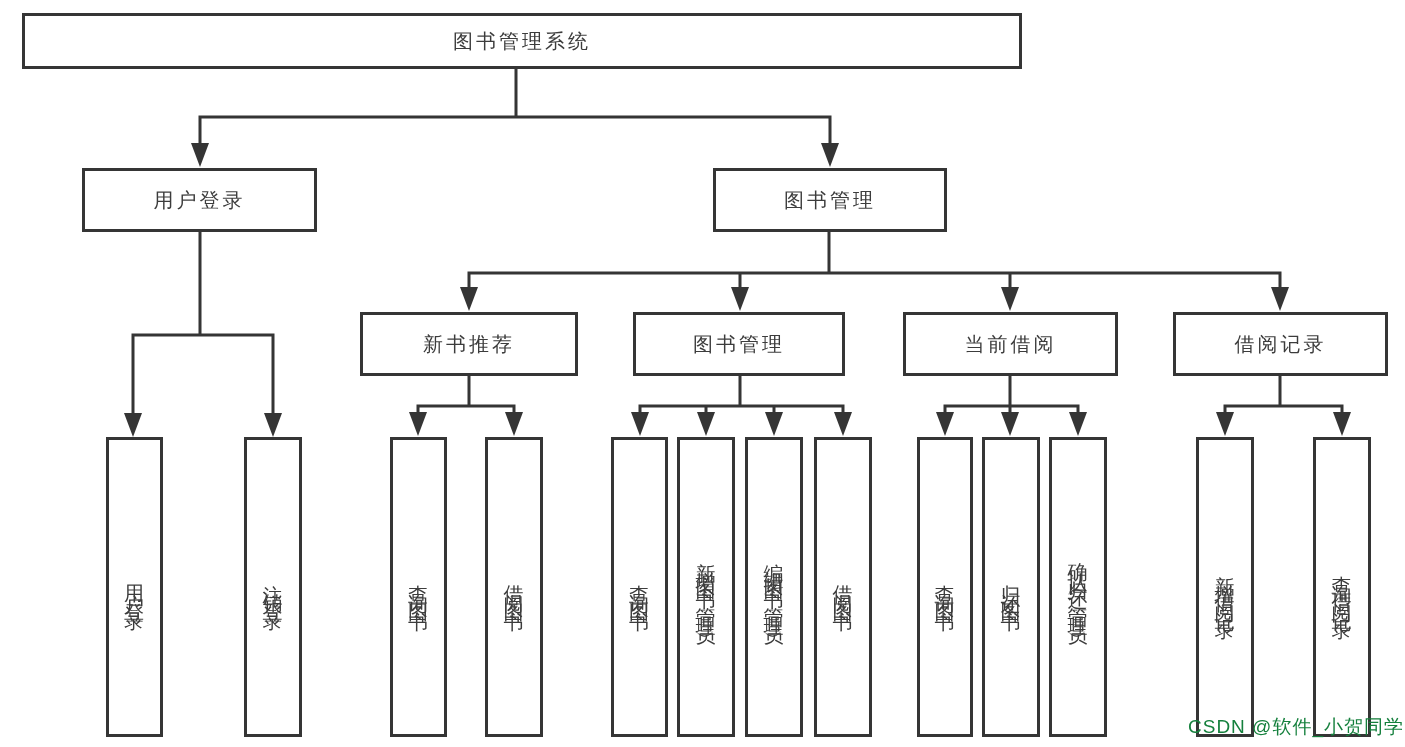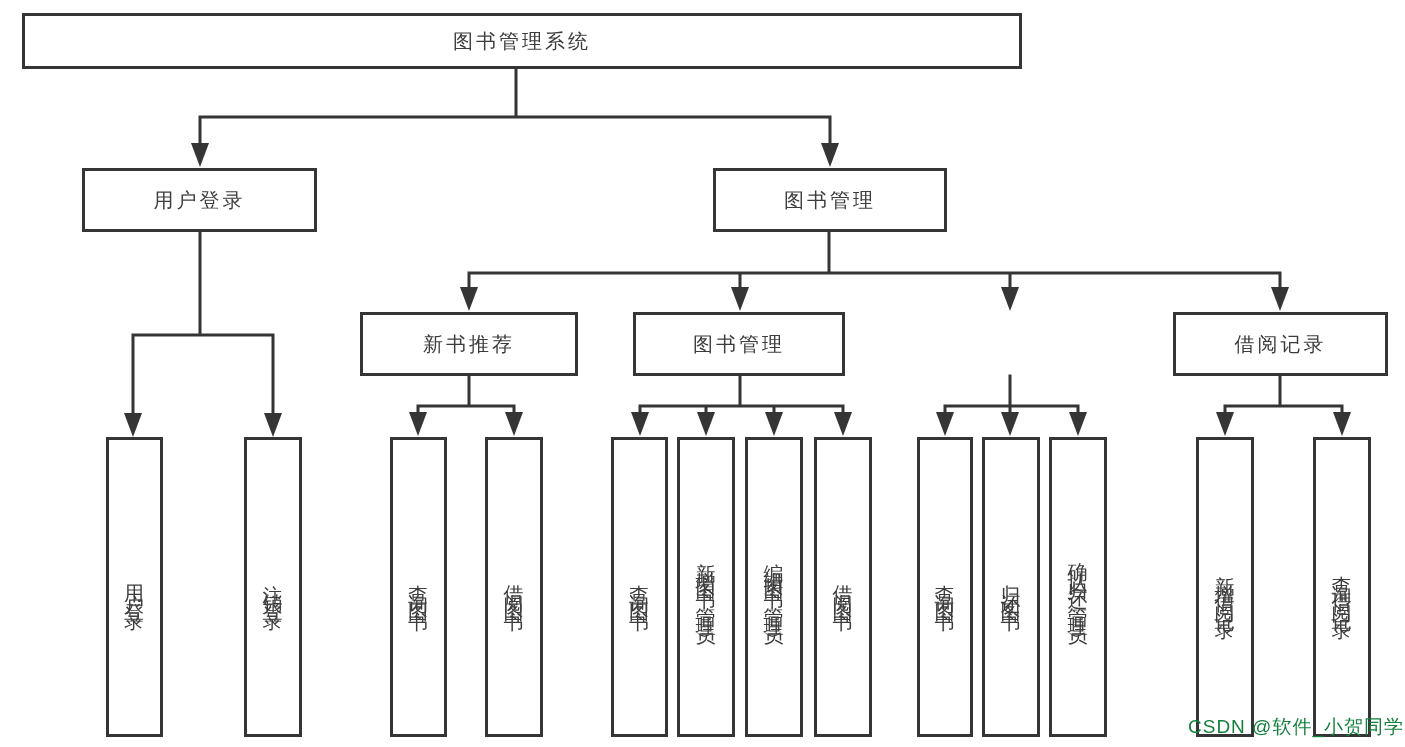--- a/index.html
+++ b/index.html
@@ -121,20 +121,23 @@
   <div class="box h" style="left:360px; top:312px; width:218px; height:64px;">
     <span>新书推荐</span>
   </div>
 
   <div class="box h" style="left:713px; top:168px; width:234px; height:64px;">
     <span>图书管理</span>
   </div>
   <div class="box h" style="left:633px; top:312px; width:212px; height:64px;">
     <span>图书管理</span>
   </div>
+  <div class="box h" style="left:903px; top:312px; width:215px; height:64px;">
+    <span>当前借阅</span>
+  </div>
   <div class="box h" style="left:1173px; top:312px; width:215px; height:64px;justify-content:center;">
     <span>借阅记录</span>
   </div>
 
   <div class="box v" style="left:106px; top:437px; width:57px; height:300px;">
     <span>用户登录</span>
   </div>
   <div class="box v" style="left:244px; top:437px; width:58px; height:300px;">
     <span>注销登录</span>
   </div>

